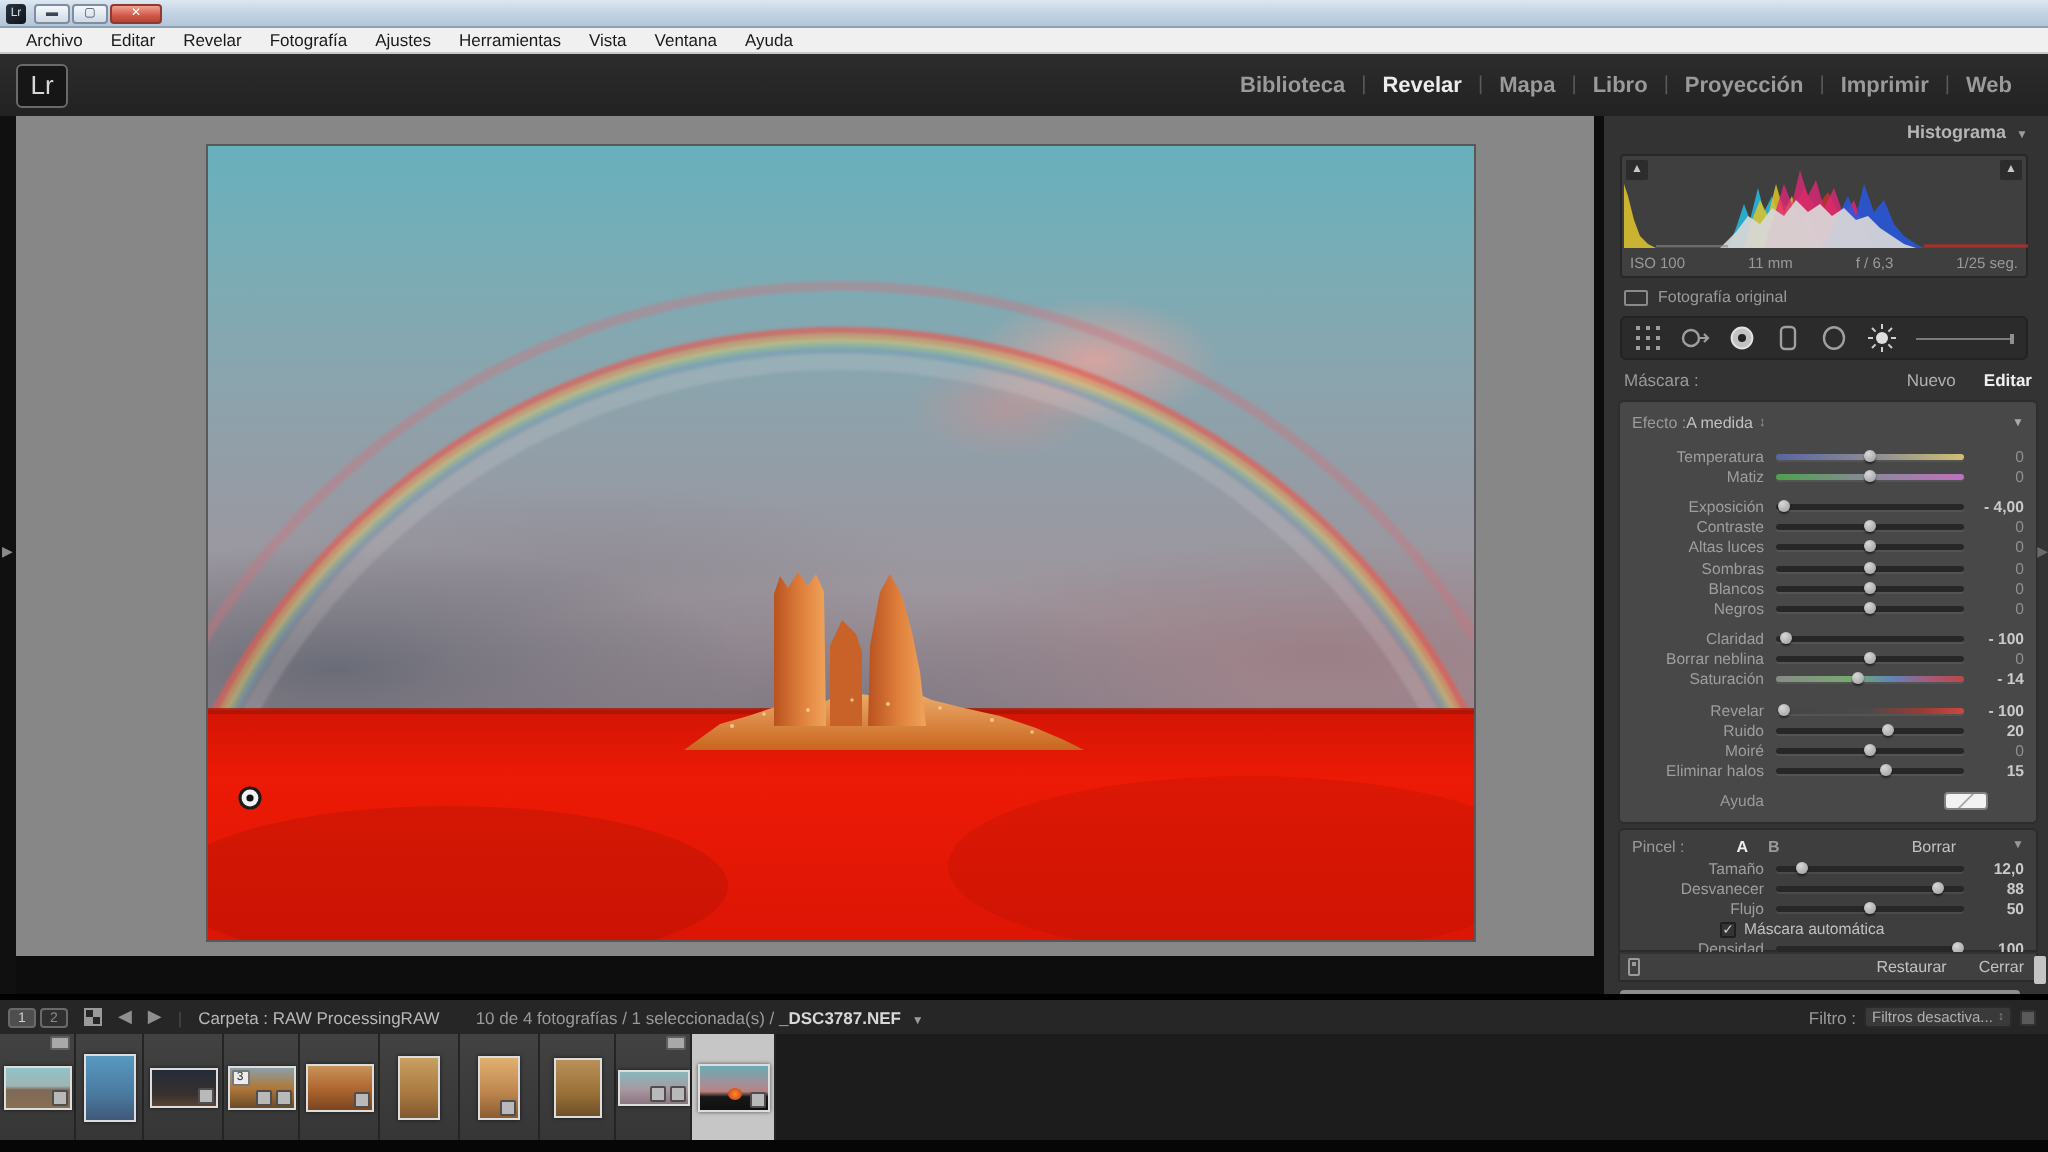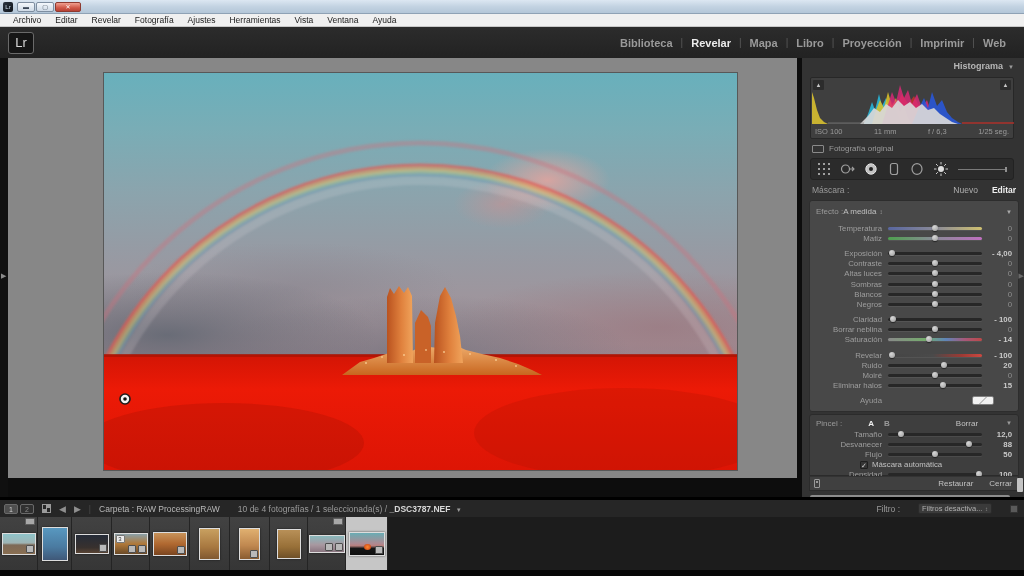--- a/index.html
+++ b/index.html
@@ -142,21 +142,21 @@
   .mon.two { background:#303030; color:#8a8a8a; margin-left:2px; }
   .grid-ic { margin-left:8px; width:9px; height:9px;
     background:conic-gradient(#9a9a9a 0 25%,#262626 0 50%,#9a9a9a 0 75%,#262626 0);
     outline:1px solid #9a9a9a; outline-offset:-1px; }
   .nav { margin-left:8px; font-size:9px; color:#8f8f8f; }
   .sh-sep { margin:0 8px; color:#4a4a4a; }
   .folder { color:#b8b8b8; }
   .stat { margin-left:18px; color:#9a9a9a; }
   .stat b { color:#d8d8d8; }
   .stat .tri { font-size:6px; margin-left:3px; }
-  .filter { margin-left:auto; display:flex; align-items:center; margin-right:6px; gap:18px; }
+  .filter { margin-left:auto; display:flex; align-items:center; margin-right:6px; gap:4px; }
   .filter-dd { width:74px; height:11px; background:#3a3a3a; border:1px solid #2a2a2a; border-radius:2px;
     font-size:7.5px; color:#b0b0b0; padding:0 3px; line-height:10px; display:flex; }
   .filter-dd .ud { margin-left:auto; font-size:6px; color:#8a8a8a; }
   .filter-btn { width:8px; height:8px; background:#5a5a5a; border:1px solid #333; border-radius:1px; }
 
   .filmstrip { position:absolute; left:0; top:517px; width:1024px; height:53px; background:#1c1c1c; display:flex; }
   .thumb-cell { height:53px; background:linear-gradient(180deg,#424242,#363636); border-right:1px solid #242424;
     position:relative; display:flex; align-items:center; justify-content:center; }
   .thumb-cell.selected { background:#c6c6c6; }
   .thumb-img { position:relative; border:1px solid #ddd; box-shadow:0 0 2px rgba(0,0,0,.6); }

